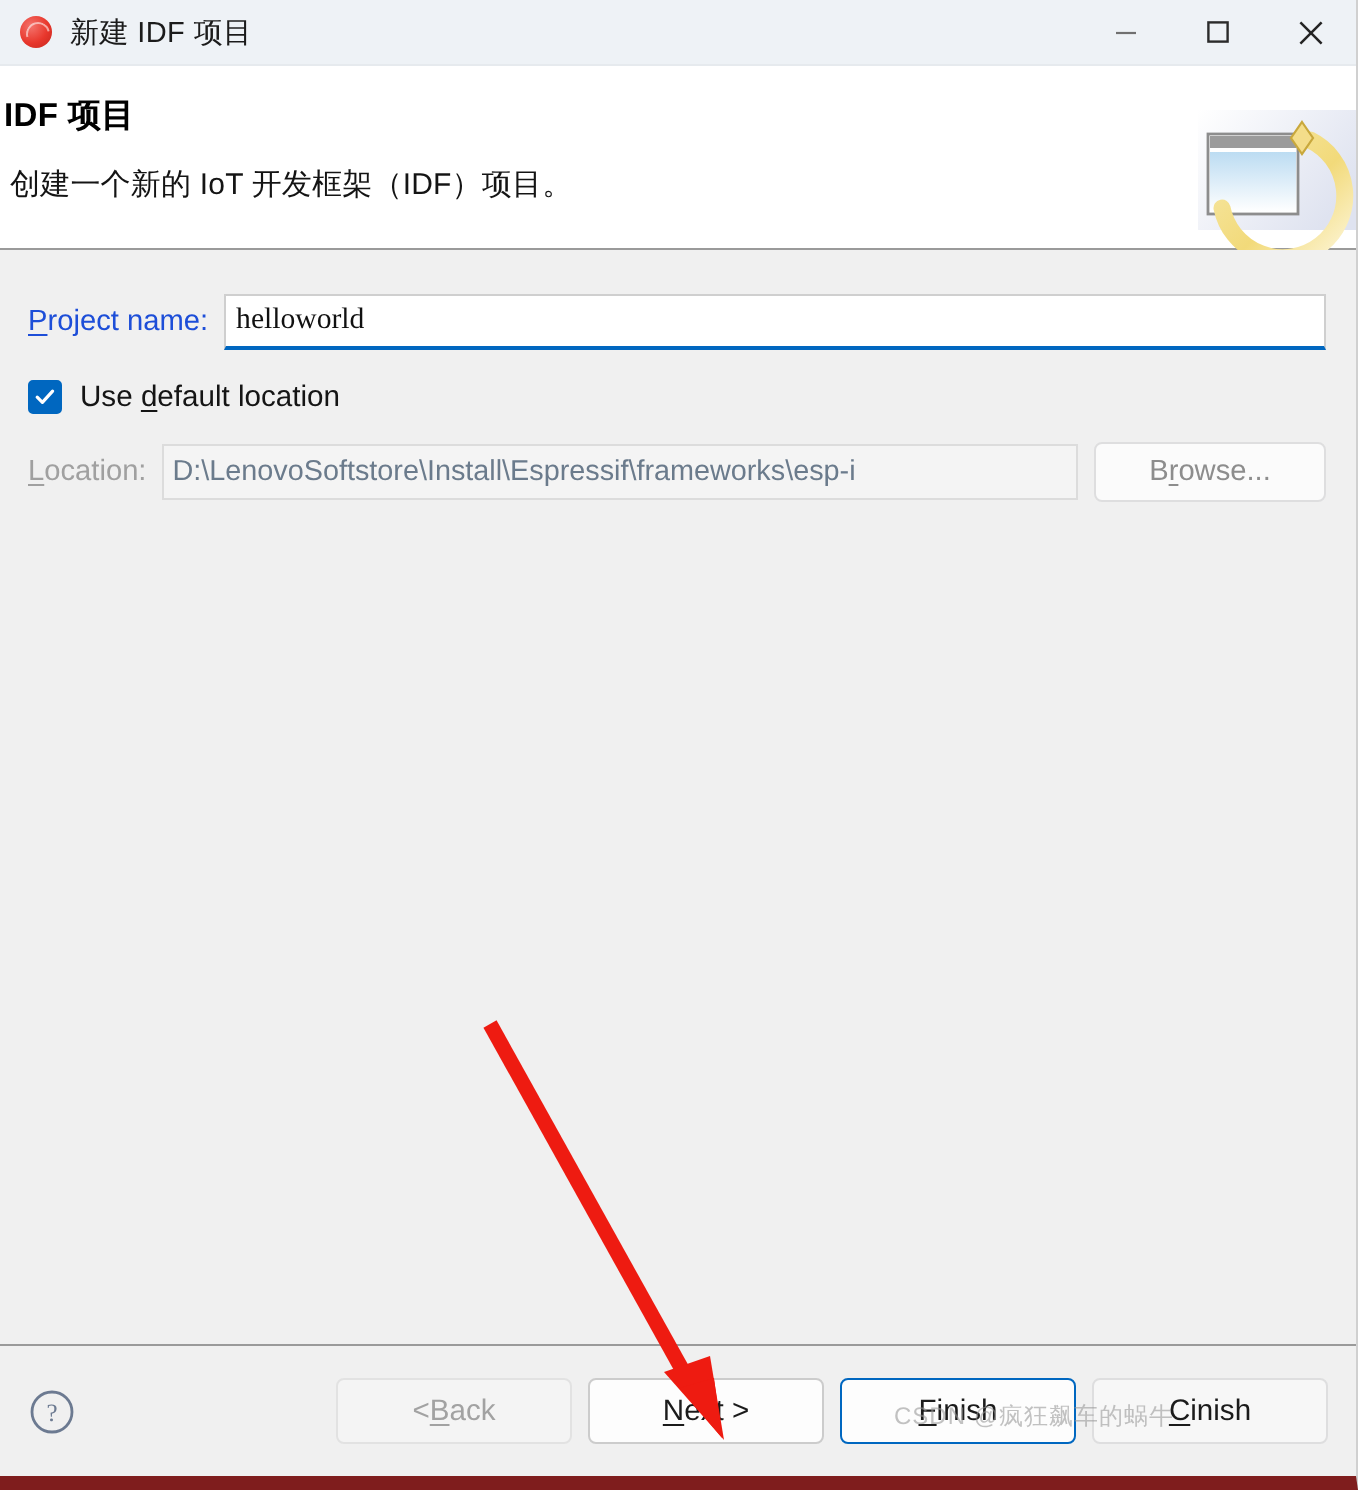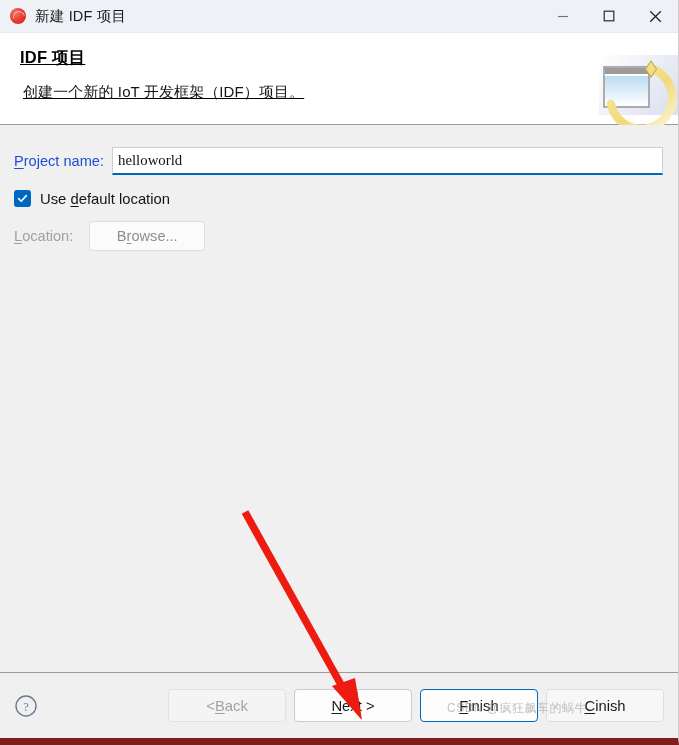--- a/index.html
+++ b/index.html
@@ -80,24 +80,23 @@
     color: #3a3a3a;
   }
   .win-btn svg { display: block; }
 
   
   .banner {
     background: #ffffff;
     height: 92px;
     min-height: 92px;
     position: relative;
-    padding: 14px 0 0 20px;
+    padding: 14px 0 0 2px;
     box-sizing: border-box;
     border-bottom: 1px solid #9a9a9a;
-    text-decoration: underline;
   }
   .banner-title {
     font-size: 16.5px;
     font-weight: bold;
     color: #000;
     margin: 0 0 14px 0;
     letter-spacing: 0.2px;
   }
   .banner-sub {
     font-size: 15px;
@@ -355,20 +354,23 @@
       <div class="checkbox">
         <svg width="11" height="11" viewBox="0 0 11 11">
             <polyline points="1.6,5.6 4.2,8.2 9.3,2.6" fill="none" stroke="#ffffff" stroke-width="1.6" stroke-linecap="round" stroke-linejoin="round"></polyline>
           </svg>
       </div>
       <div class="check-label"><span>Use </span><span class="mn">d</span><span>efault location</span></div>
     </div>
 
     <div class="row">
       <div class="row-label disabled"><span class="mn">L</span><span>ocation:</span></div>
+      <div class="loc-input">
+        <span>D:\LenovoSoftstore\Install\Espressif\frameworks\esp-i</span>
+      </div>
       <div class="browse-btn">
           <span>B</span>
           <span class="mn">r</span>
           <span>owse...</span>
         </div>
     </div>
 
   </div>
 
   <div class="footer">

